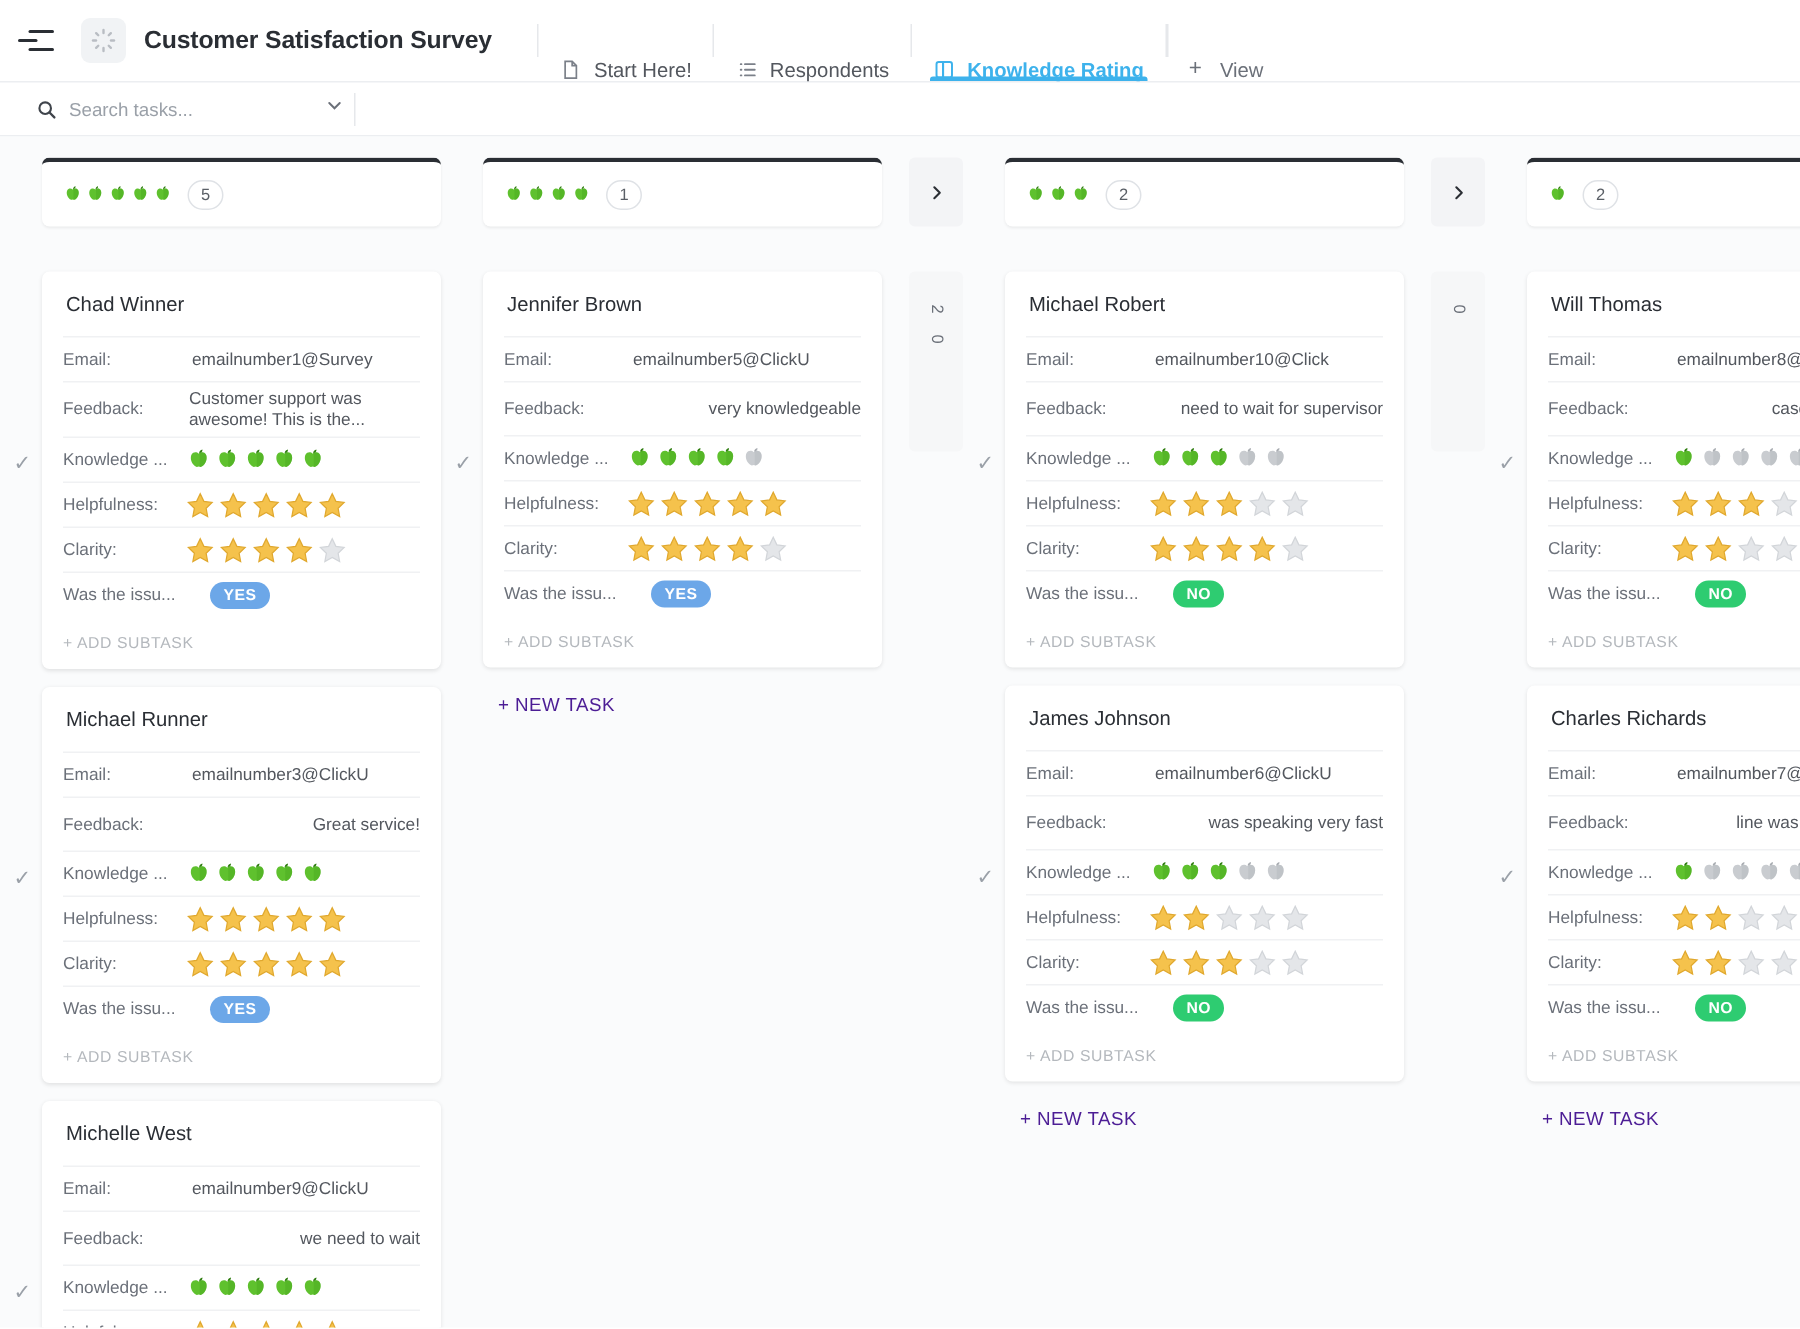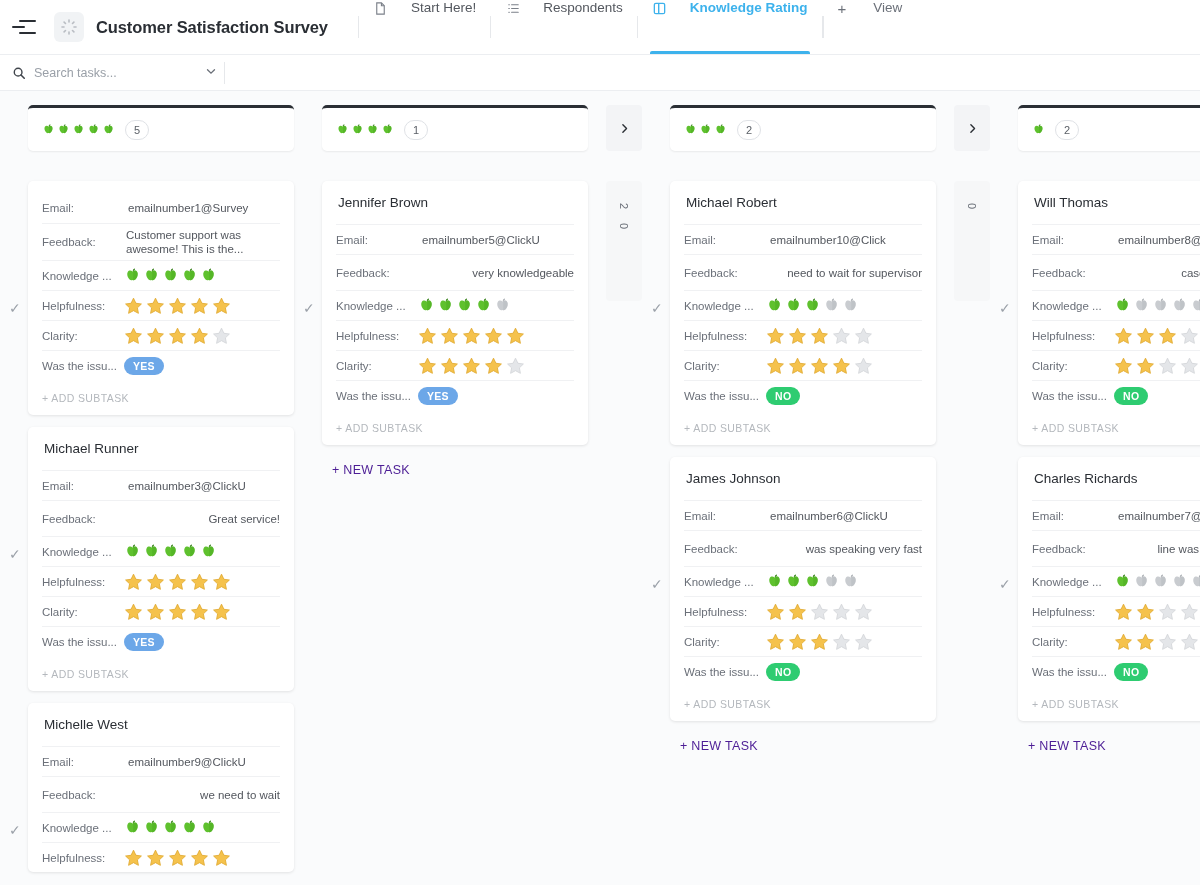--- a/index.html
+++ b/index.html
@@ -36,39 +36,39 @@
   .doc-avatar svg { display:block; }
 
   .space-title {
     font-size: 16.5px; font-weight: bold; color: #2a2e34;
     margin-left: 12px; margin-right: 30px; letter-spacing: -0.1px; flex:none;
   }
 
   .tab-sep { width: 1px; height: 22px; background: #e6e8eb; flex:none; }
 
   .tab {
-    display: flex; align-items: flex-start; gap: 22px;
+    display: flex; align-items: flex-end; gap: 7px;
     padding: 0 14px; height: 54px; cursor: pointer;
     font-size: 13.5px; color: #53575e; flex:none;
     position: relative;
   }
   .tab.active { color: #3db2ec; font-weight: bold; }
   .tab.active:after {
     content:""; position:absolute; left:12px; right:12px; bottom:0;
     height: 3px; background:#3db2ec; border-radius:2px 2px 0 0;
   }
   .tab .ticon { width: 16px; height: 16px; display:flex; align-items:center; justify-content:center; flex:none;}
   .tab-add { color:#6b7079; font-size:13.5px; }
   .tab-add .plus { font-size: 15px; margin-right: 5px; color:#6b7079; }
 
   
   .searchrow {
     height: 36px; display:flex; align-items:center;
     border-bottom: 1px solid #eceef1; background:#fff;
-    padding-left: 12px;
+    padding-left: 24px;
   }
   .search-box {
     display:flex; align-items:center; gap:8px;
     width: 212px; height: 100%;
   }
   .search-box .sicon { flex:none; display:flex; }
   .search-input {
     border: none; outline: none; background: transparent;
     font-family: inherit; font-size: 12.5px; color:#2a2e34;
     width: 140px; padding: 0;
@@ -145,21 +145,21 @@
     word-break: break-word;
   }
   .row.email .val { padding-left: 8px; }
   .row.fb { min-height: 36px; justify-content: space-between; }
   .row.fb .val { padding-left: 6px; }
   .rating { display:flex; align-items:center; gap: 2px; padding-left: 4px;}
   .badge {
     display:inline-flex; align-items:center; justify-content:center;
     height: 18px; padding: 0 9px; border-radius: 9px;
     font-size: 10.5px; font-weight: bold; color:#fff; letter-spacing:.3px;
-    margin-left: 4px;
+    margin-left: 20px;
   }
   .add-subtask {
     font-size: 10.5px; color:#b4b8bd; letter-spacing:.4px;
     padding: 12px 0 11px 0; cursor:pointer;
   }
   .new-task {
     font-size: 12.5px; color:#4c1d95; letter-spacing:.3px;
     padding: 6px 0 0 10px; cursor:pointer;
   }
 
@@ -318,20 +318,21 @@
               <path d="M10.3 4.8c.1-1.5 1.1-2.6 2.6-2.9.2 1.6-.9 2.8-2.6 2.9z" fill="#2e7d0f"></path>
             </svg>
           </span>
           <span class="count-pill">5</span>
         </div>
       </div>
       <div class="col-body">
         <div class="card-wrap">
           <div class="card-check">✓</div>
           <div class="card">
+            <div class="card-title">Chad Winner</div>
             <div class="row email">
               <span class="lbl">Email:</span>
               <span class="val">emailnumber1@Survey</span>
             </div>
             <div class="row fb">
               <span class="lbl">Feedback:</span>
               <span class="val">Customer support was awesome! This is the...</span>
             </div>
             <div class="row">
               <span class="lbl">Knowledge ...</span>

